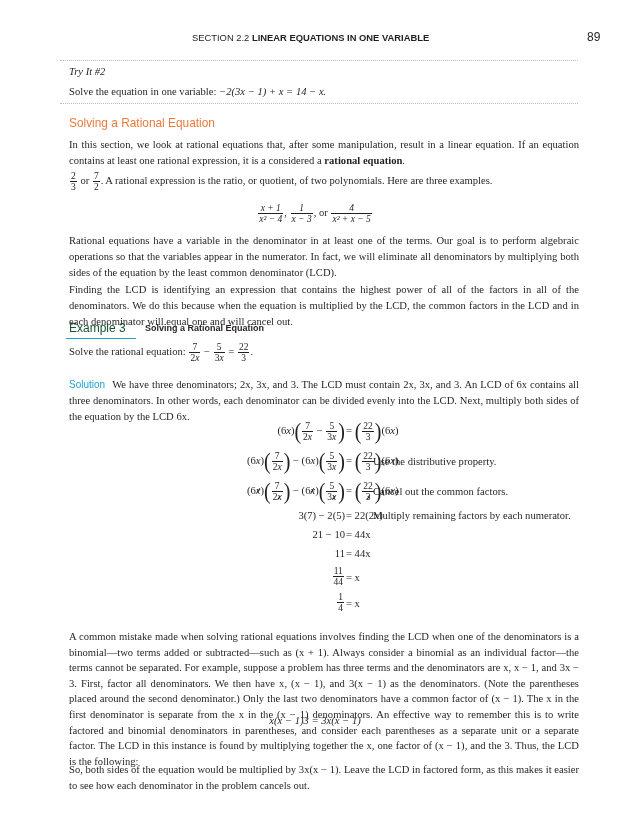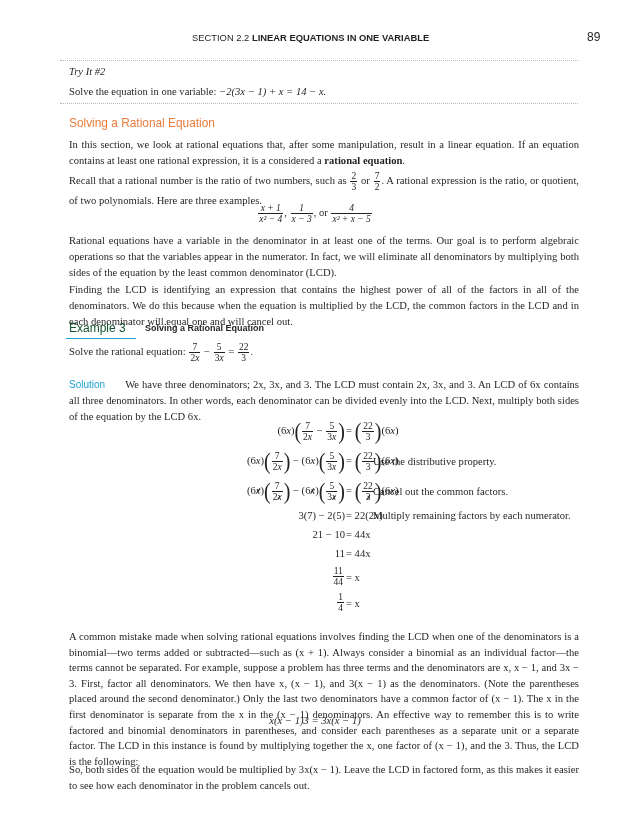--- a/index.html
+++ b/index.html
@@ -15,21 +15,21 @@
     .tryit-body { top: 86px; left: 69px; }
     .h2 { top: 115px; left: 69px; font-family: "Liberation Sans", sans-serif; color: #e97b3b; font-size: 13.5px; transform: scaleX(0.88); transform-origin: left; }
     .para { left: 69px; width: 510px; line-height: 16px; text-align: justify; }
     .para b { font-weight: bold; }
     .frac { display: inline-block; vertical-align: middle; text-align: center; font-size: 9.5px; line-height: 10px; margin: 0 1px; }
     .frac .n { display: block; border-bottom: 0.8px solid #231f20; padding: 0 1px; }
     .frac .d { display: block; padding: 0 1px; }
     .ex-label { top: 321px; left: 69px; font-family: "Liberation Sans", sans-serif; color: #14532d; font-size: 12px; }
     .ex-title { top: 323px; left: 145px; font-family: "Liberation Sans", sans-serif; font-weight: bold; font-size: 9px; }
     .ex-underline { top: 338px; left: 66px; width: 70px; border-top: 1px solid #1fa3d4; }
-    .sol-label { font-family: "Liberation Sans", sans-serif; color: #1fa3d4; font-size: 10px; margin-right: 20px; }
+    .sol-label { font-family: "Liberation Sans", sans-serif; color: #1fa3d4; font-size: 10px; margin-right: 7px; }
     .eqrow { position: absolute; left: 150px; width: 440px; height: 28px; }
     .eqrow .lhs { position: absolute; right: 245px; top: 0; white-space: nowrap; text-align: right; }
     .eqrow .rhs { position: absolute; left: 196px; top: 0; white-space: nowrap; }
     .eqrow .note { position: absolute; left: 222px; top: 6px; white-space: nowrap; }
     .paren { font-size: 20px; vertical-align: middle; display: inline-block; transform: scaleY(1.15); }
     .strike { position: relative; display: inline-block; }
     .strike::after { content: ""; position: absolute; left: 0; right: 0; top: 50%; border-top: 0.8px solid #231f20; transform: rotate(-55deg); }
     .center-eq { position: absolute; left: 0; width: 630px; text-align: center; }
   </style>
 </head>
@@ -50,21 +50,21 @@
 </div>
 <div class="rule" style="top:103px"></div>
 
 <div class="abs h2">Solving a Rational Equation</div>
 
 <div class="abs para" style="top:137px">
   <span>In this section, we look at rational equations that, after some manipulation, result in a linear equation. If an equation contains at least one rational expression, it is a considered a </span><b>rational equation</b><span>.</span>
 </div>
 
 <div class="abs para" style="top:171px; line-height:17px">
-  <span>Recall that a rational number is the ratio of two numbers, such as </span><span class="frac"><span class="n">2</span><span class="d">3</span></span><span> or </span><span class="frac"><span class="n">7</span><span class="d">2</span></span><span>. A rational expression is the ratio, or quotient, of two polynomials. Here are three examples.</span>
+  <span class="frac"><span class="n">2</span><span class="d">3</span></span><span> or </span><span class="frac"><span class="n">7</span><span class="d">2</span></span><span>. A rational expression is the ratio, or quotient, of two polynomials. Here are three examples.</span>
 </div>
 
 <div class="center-eq" style="top:203px; font-style:italic">
   <span class="frac"><span class="n">x + 1</span><span class="d">x² − 4</span></span><span style="font-style:normal">, </span><span class="frac"><span class="n">1</span><span class="d">x − 3</span></span><span style="font-style:normal">, or </span><span class="frac"><span class="n">4</span><span class="d">x² + x − 5</span></span>
 </div>
 
 <div class="abs para" style="top:233px">Rational equations have a variable in the denominator in at least one of the terms. Our goal is to perform algebraic operations so that the variables appear in the numerator. In fact, we will eliminate all denominators by multiplying both sides of the equation by the least common denominator (LCD).</div>
 <div class="abs para" style="top:282px">Finding the LCD is identifying an expression that contains the highest power of all of the factors in all of the denominators. We do this because when the equation is multiplied by the LCD, the common factors in the LCD and in each denominator will equal one and will cancel out.</div>
 
 <div class="abs ex-label">Example 3</div>

